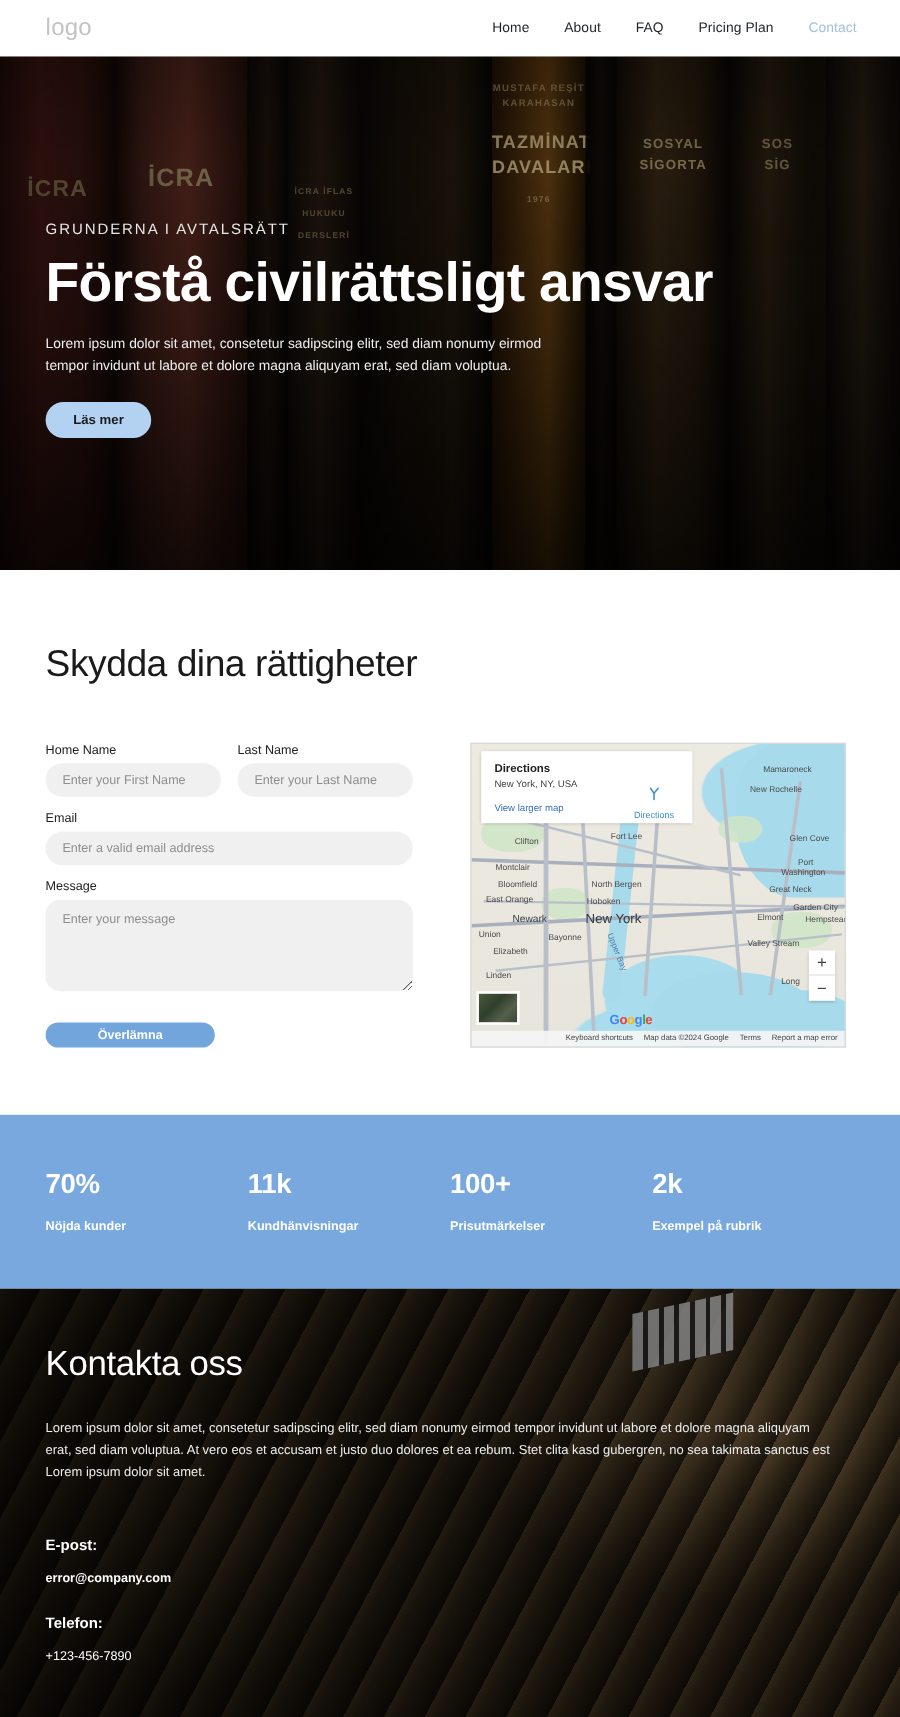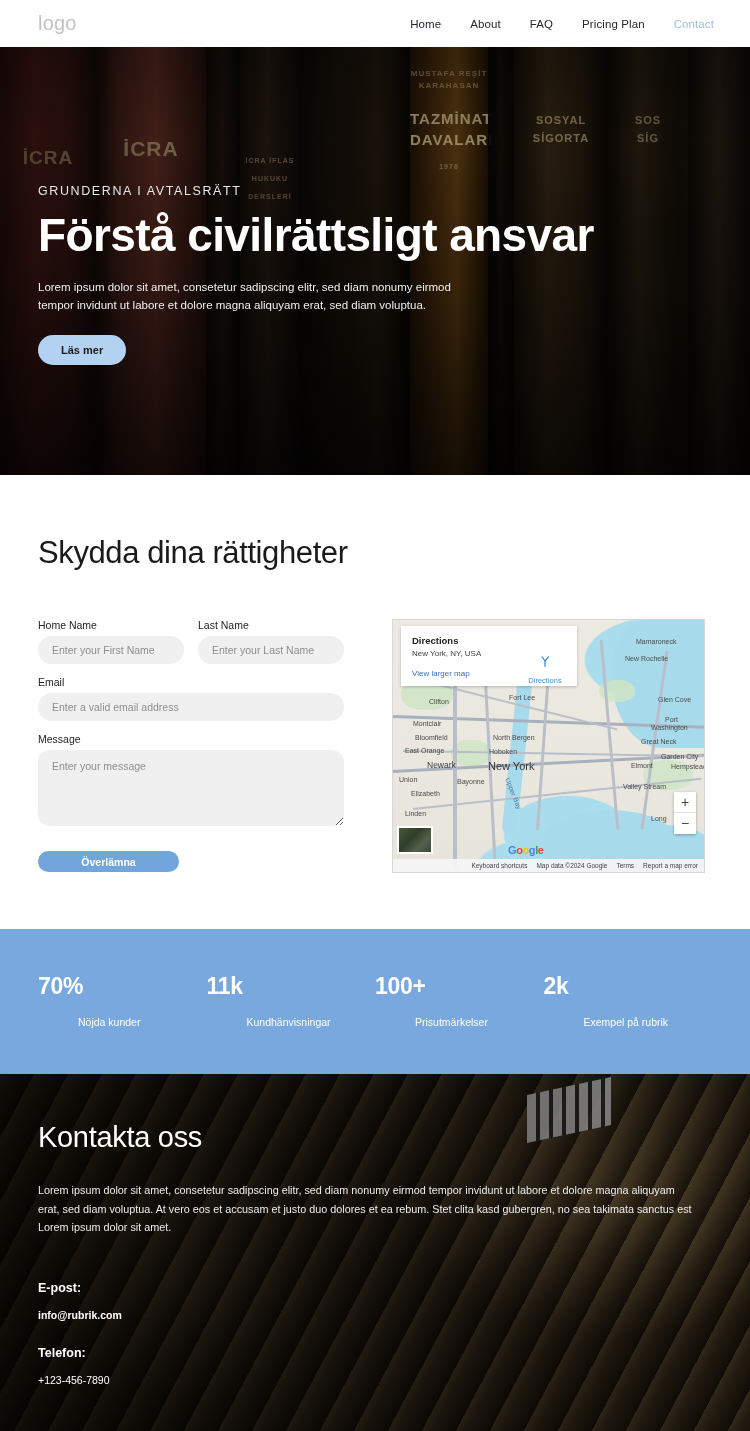--- a/index.html
+++ b/index.html
@@ -322,21 +322,21 @@
     display: flex;
   }
   .stat { width: 25%; }
   .stat-num {
     color: #ffffff;
     font-size: 23px;
     font-weight: 700;
     letter-spacing: -0.3px;
     margin-bottom: 16px;
   }
-  .stat-label { color: #ffffff; font-size: 10.5px; font-weight: 400; margin-left: 40px; }
+  .stat-label { color: #ffffff; font-size: 10.5px; font-weight: 700; }
 
   
   .contact {
     position: relative;
     min-height: 300px;
     padding: 47px 38px 60px;
     overflow: hidden;
     background: #0f0c07;
   }
   .contact-bg {
@@ -571,19 +571,19 @@
   </div>
 
   <div class="contact">
     <div class="contact-bg"></div>
     <div class="contact-win"></div>
     <div class="contact-shade"></div>
     <div class="contact-inner">
       <h2 class="contact-title">Kontakta oss</h2>
       <p class="contact-text">Lorem ipsum dolor sit amet, consetetur sadipscing elitr, sed diam nonumy eirmod tempor invidunt ut labore et dolore magna aliquyam erat, sed diam voluptua. At vero eos et accusam et justo duo dolores et ea rebum. Stet clita kasd gubergren, no sea takimata sanctus est Lorem ipsum dolor sit amet.</p>
       <div class="contact-h">E-post:</div>
-      <div class="contact-v">info@rubrik.com</div>
+      <div class="contact-v">error@company.com</div>
       <div class="contact-h">Telefon:</div>
       <div class="contact-v light">+123-456-7890</div>
     </div>
   </div>
 
 </div>
 
 </body></html>

